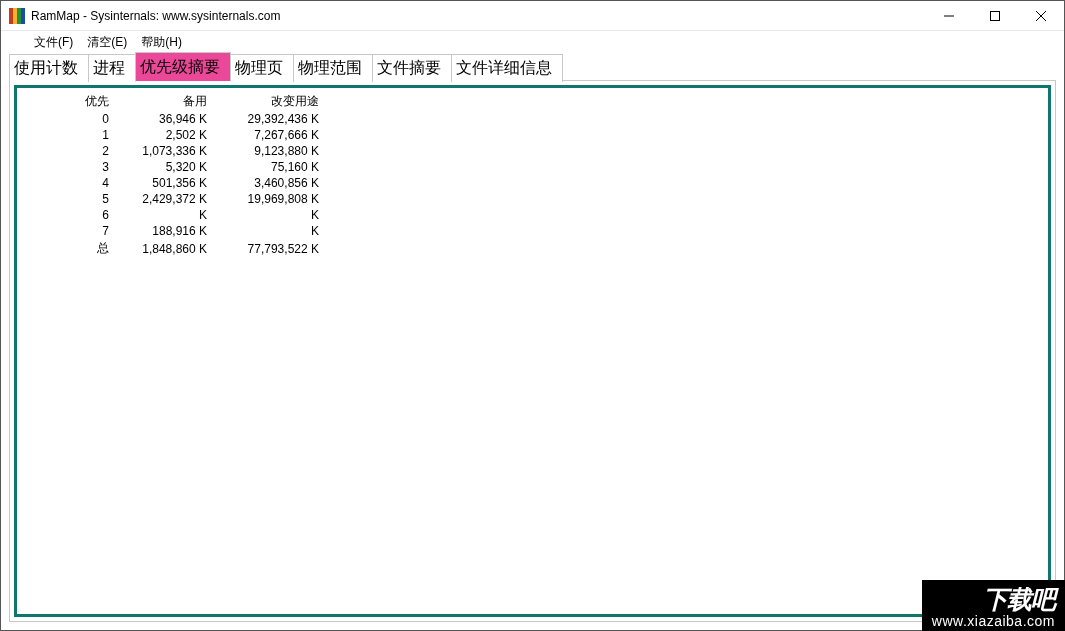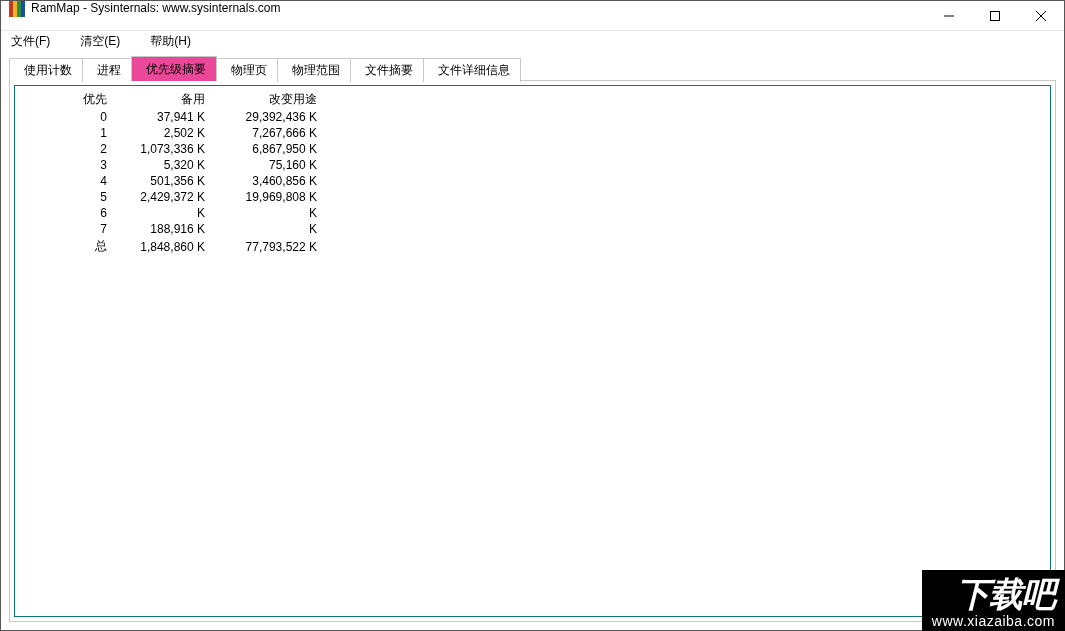--- a/index.html
+++ b/index.html
@@ -10,52 +10,52 @@
     background: #fff;
     color: #000;
     width: 1065px;
     height: 631px;
     overflow: hidden;
     position: relative;
   }
   .window { width: 1065px; height: 631px; border: 1px solid #555; display: flex; flex-direction: column; }
 
   .titlebar {
-    height: 30px; display: flex; background: #fff;
+    height: 30px; display: flex; align-items: center; background: #fff;
     border-bottom: 1px solid #e8e8e8;
   }
   .titlebar .icon { width: 16px; height: 16px; margin: 0 6px 0 8px; display: flex; }
   .titlebar .icon span { width: 4px; height: 16px; }
   .ic-r { background: #c43b1d; }
   .ic-y { background: #f0b429; }
   .ic-g { background: #2a8f3a; }
   .ic-b { background: #1a4fa0; }
   .title-text { flex: 0 0 auto; font-size: 12px; }
   .title-spacer { flex: 1; }
   .winbtns { display: flex; height: 100%; }
   .winbtn {
     width: 46px; display: flex; align-items: center; justify-content: center;
     font-family: "Segoe MDL2 Assets", "Segoe UI Symbol", sans-serif;
     font-size: 10px; cursor: default;
   }
   .winbtn svg { stroke: #000; fill: none; stroke-width: 1; }
 
-  .menubar { height: 22px; display: flex; padding: 0 4px; gap: 18px; }
+  .menubar { height: 22px; display: flex; align-items: center; padding: 0 4px; gap: 2px; margin-left: 23px; }
   .menuitem { padding: 2px 6px; cursor: default; }
 
   .outer-pad { padding: 6px 8px 8px 8px; flex: 1; display: flex; flex-direction: column; }
 
   .tabstrip { display: flex; align-items: flex-end; height: 22px; position: relative; }
   .tab {
-    padding: 3px 10px 3px 14px;
+    padding: 3px 10px 3px 4px;
     border: 1px solid #c8c8c8;
     border-bottom: none;
     background: #fff;
     margin-right: -1px;
-    font-size: 12px;
+    font-size: 16px;
     cursor: default;
     position: relative;
     top: 1px;
     color: #000;
   }
   .tab.active {
     background: #ec4899;
     border-bottom: 1px solid #fff;
     z-index: 2;
     top: 1px;
@@ -70,21 +70,21 @@
     flex: 1;
     border: 1px solid #c8c8c8;
     border-top: 1px solid #c8c8c8;
     margin-top: -1px;
     background: #fff;
     padding: 4px;
     display: flex;
   }
   .inner-panel {
     flex: 1;
-    border: 1px solid #0f766e;
+    border: 3px solid #0f766e;
     background: #fff;
     padding: 4px 6px;
     overflow: auto;
   }
 
   table.data { border-collapse: collapse; }
   table.data th, table.data td {
     text-align: right;
     padding: 1px 2px;
     font-weight: normal;
@@ -98,21 +98,21 @@
   .watermark {
     position: absolute;
     right: 0; bottom: 0;
     background: #000; color: #fff;
     font-family: "SimHei", sans-serif;
     padding: 6px 10px 2px 10px;
     line-height: 1.1;
     text-align: right;
   }
   .watermark .big {
-    font-size: 34px; font-weight: 900;
+    font-size: 25px; font-weight: 900;
     font-style: italic;
     letter-spacing: -1px;
   }
   .watermark .url { font-size: 14px; letter-spacing: 0.5px; }
 </style>
 </head>
 <body>
 
 <div class="window">
 
@@ -169,32 +169,32 @@
           <thead>
             <tr>
               <th class="col-pri">优先</th>
               <th class="col-standby">备用</th>
               <th class="col-repurp">改变用途</th>
             </tr>
           </thead>
           <tbody id="tbody">
               <tr>
                 <td class="col-pri">0</td>
-                <td class="col-standby">37,941 K</td>
+                <td class="col-standby">36,946 K</td>
                 <td class="col-repurp">29,392,436 K</td>
               </tr>
               <tr>
                 <td class="col-pri">1</td>
                 <td class="col-standby">2,502 K</td>
                 <td class="col-repurp">7,267,666 K</td>
               </tr>
               <tr>
                 <td class="col-pri">2</td>
                 <td class="col-standby">1,073,336 K</td>
-                <td class="col-repurp">6,867,950 K</td>
+                <td class="col-repurp">9,123,880 K</td>
               </tr>
               <tr>
                 <td class="col-pri">3</td>
                 <td class="col-standby">5,320 K</td>
                 <td class="col-repurp">75,160 K</td>
               </tr>
               <tr>
                 <td class="col-pri">4</td>
                 <td class="col-standby">501,356 K</td>
                 <td class="col-repurp">3,460,856 K</td>

